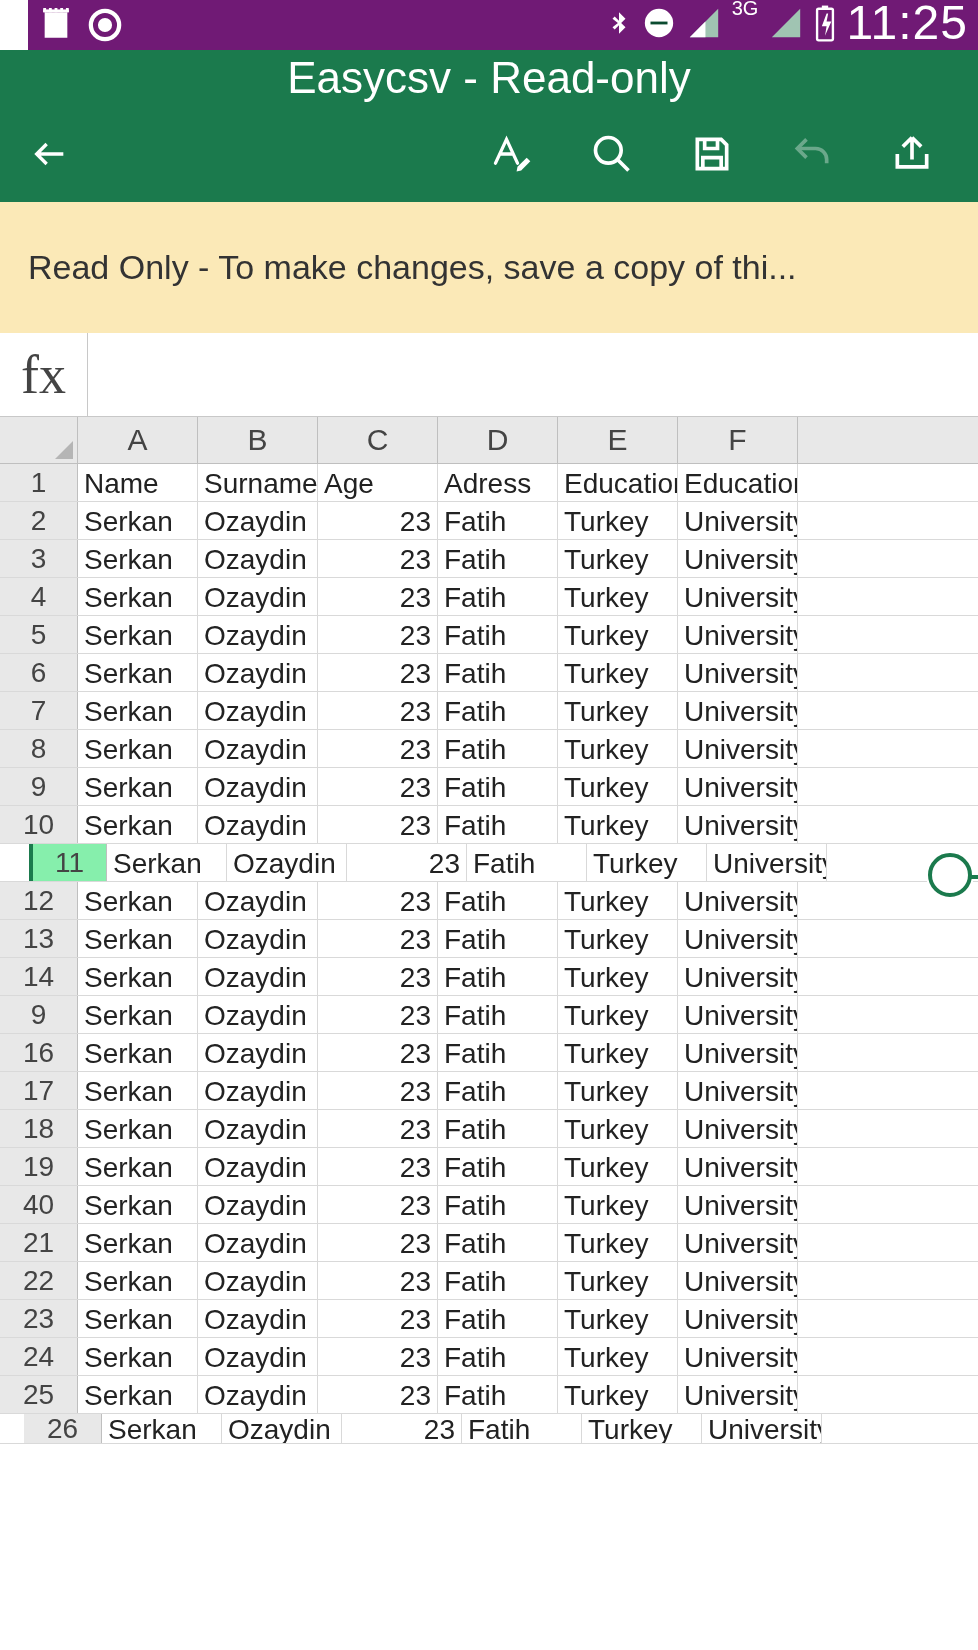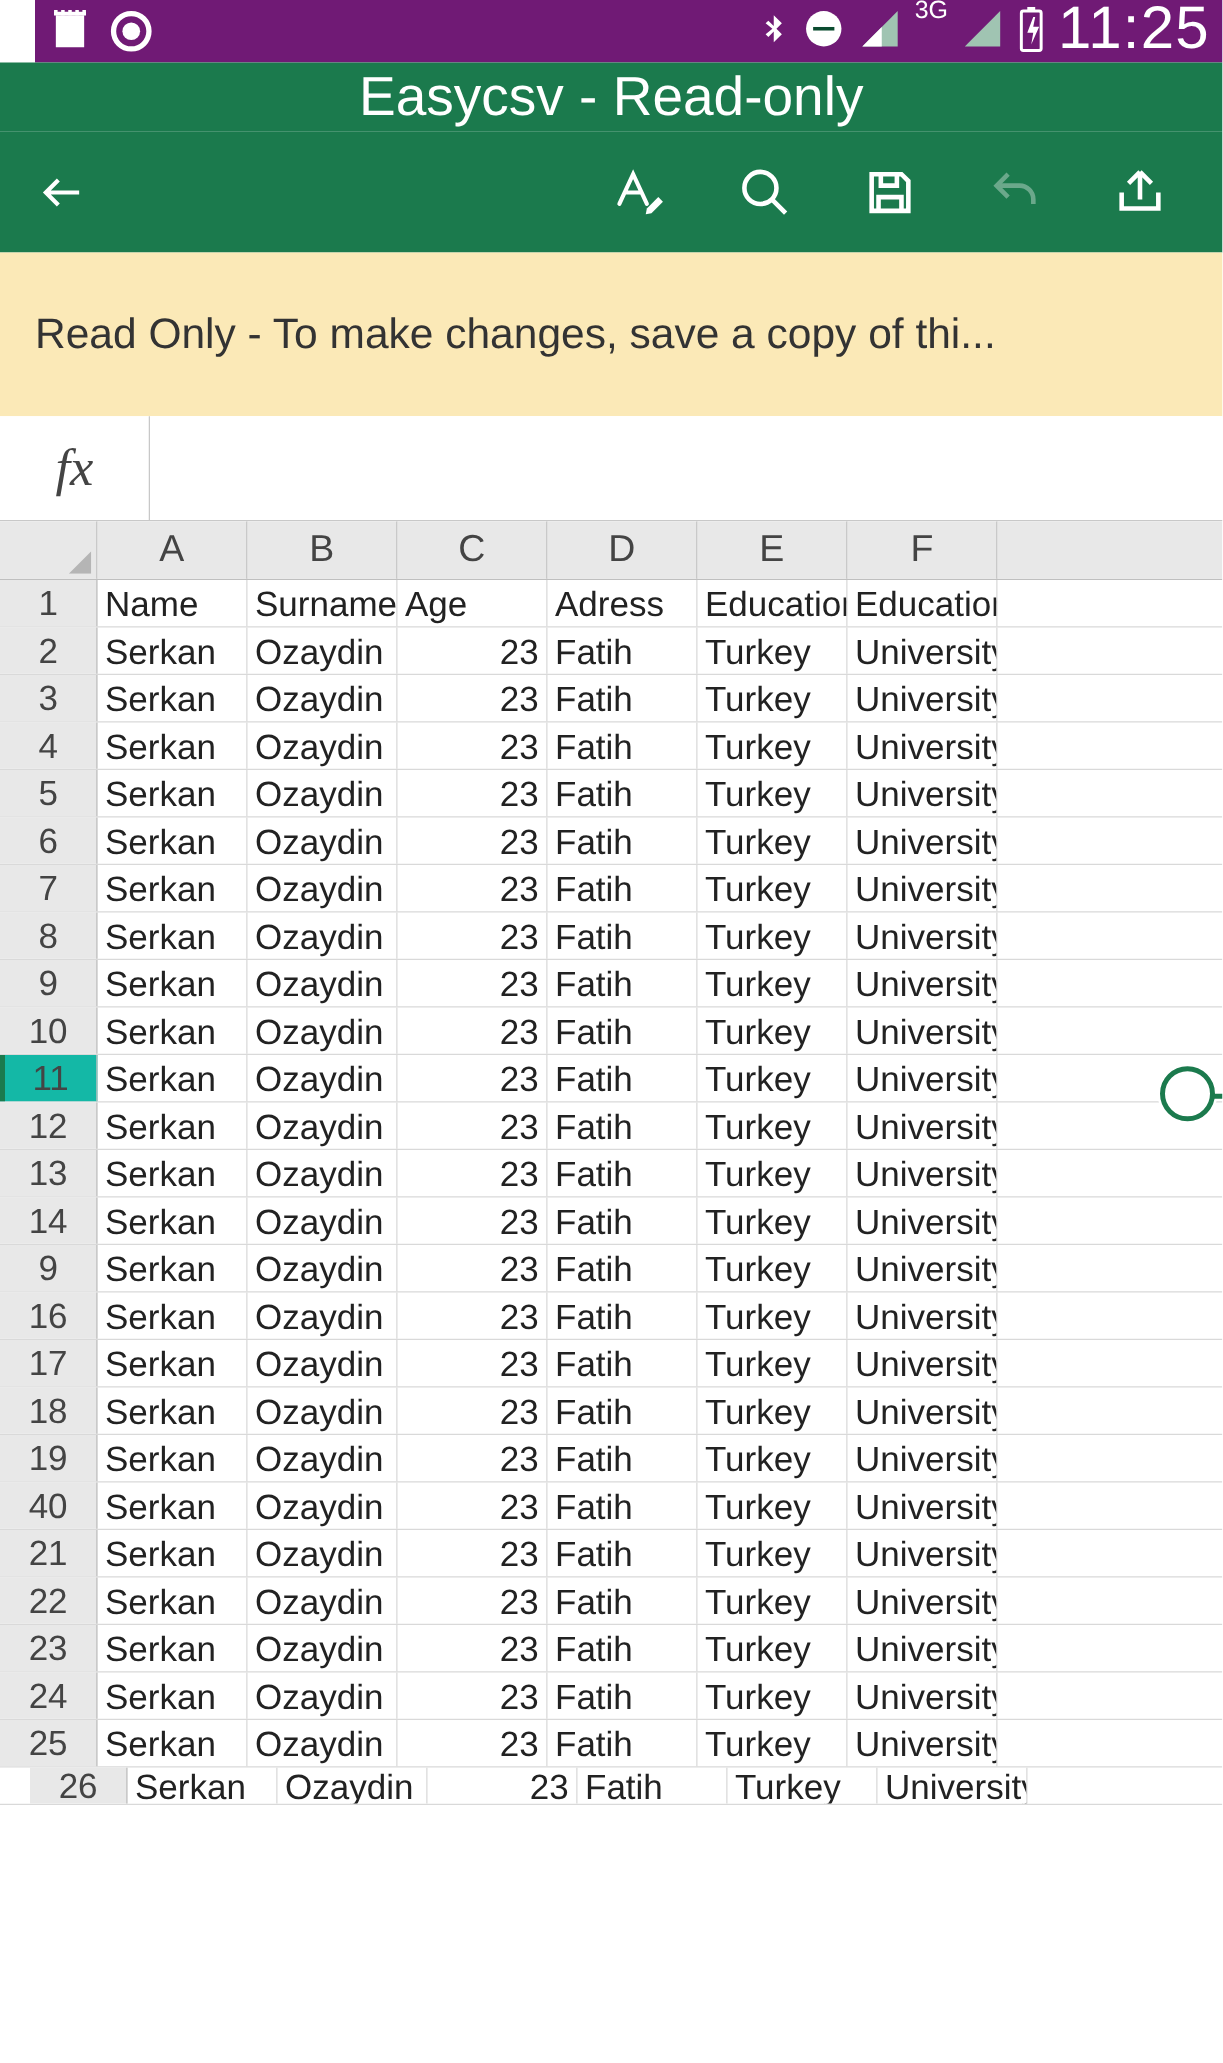--- a/index.html
+++ b/index.html
@@ -80,29 +80,28 @@
 
   
   .formula-bar {
     height: 84px;
     background: #fff;
     border-bottom: 1px solid #c8c8c8;
     display: flex;
     align-items: center;
   }
   .fx-label {
-    width: 120px;
+    width: 88px;
     height: 100%;
     border-right: 1px solid #c8c8c8;
     display: flex;
     align-items: center;
     justify-content: center;
     font-family: "Times New Roman", serif;
-    font-style: italic;
-    font-size: 42px;
+    font-size: 54px;
     color: #444;
   }
   .fx-input {
     flex: 1;
     height: 100%;
     border: none;
     outline: none;
     font-size: 30px;
     padding: 0 14px;
     background: #fff;
@@ -165,23 +164,24 @@
     white-space: nowrap;
     overflow: hidden;
     display: flex;
     align-items: center;
   }
   .cell.num { justify-content: flex-end; }
   .cell.extra { flex: 1; border-right: none; }
 
   
   .row.active .row-head {
-    background: #14b8a6;
+    background: #86efac;
     border-left: 4px solid #1b7a4d;
     position: relative;
+    margin-left: 29px;
   }
   .row.active .cell:first-of-type {
     
   }
 
   
   .row.partial {
     height: 30px;
     overflow: hidden;
     padding-left: 24px;

